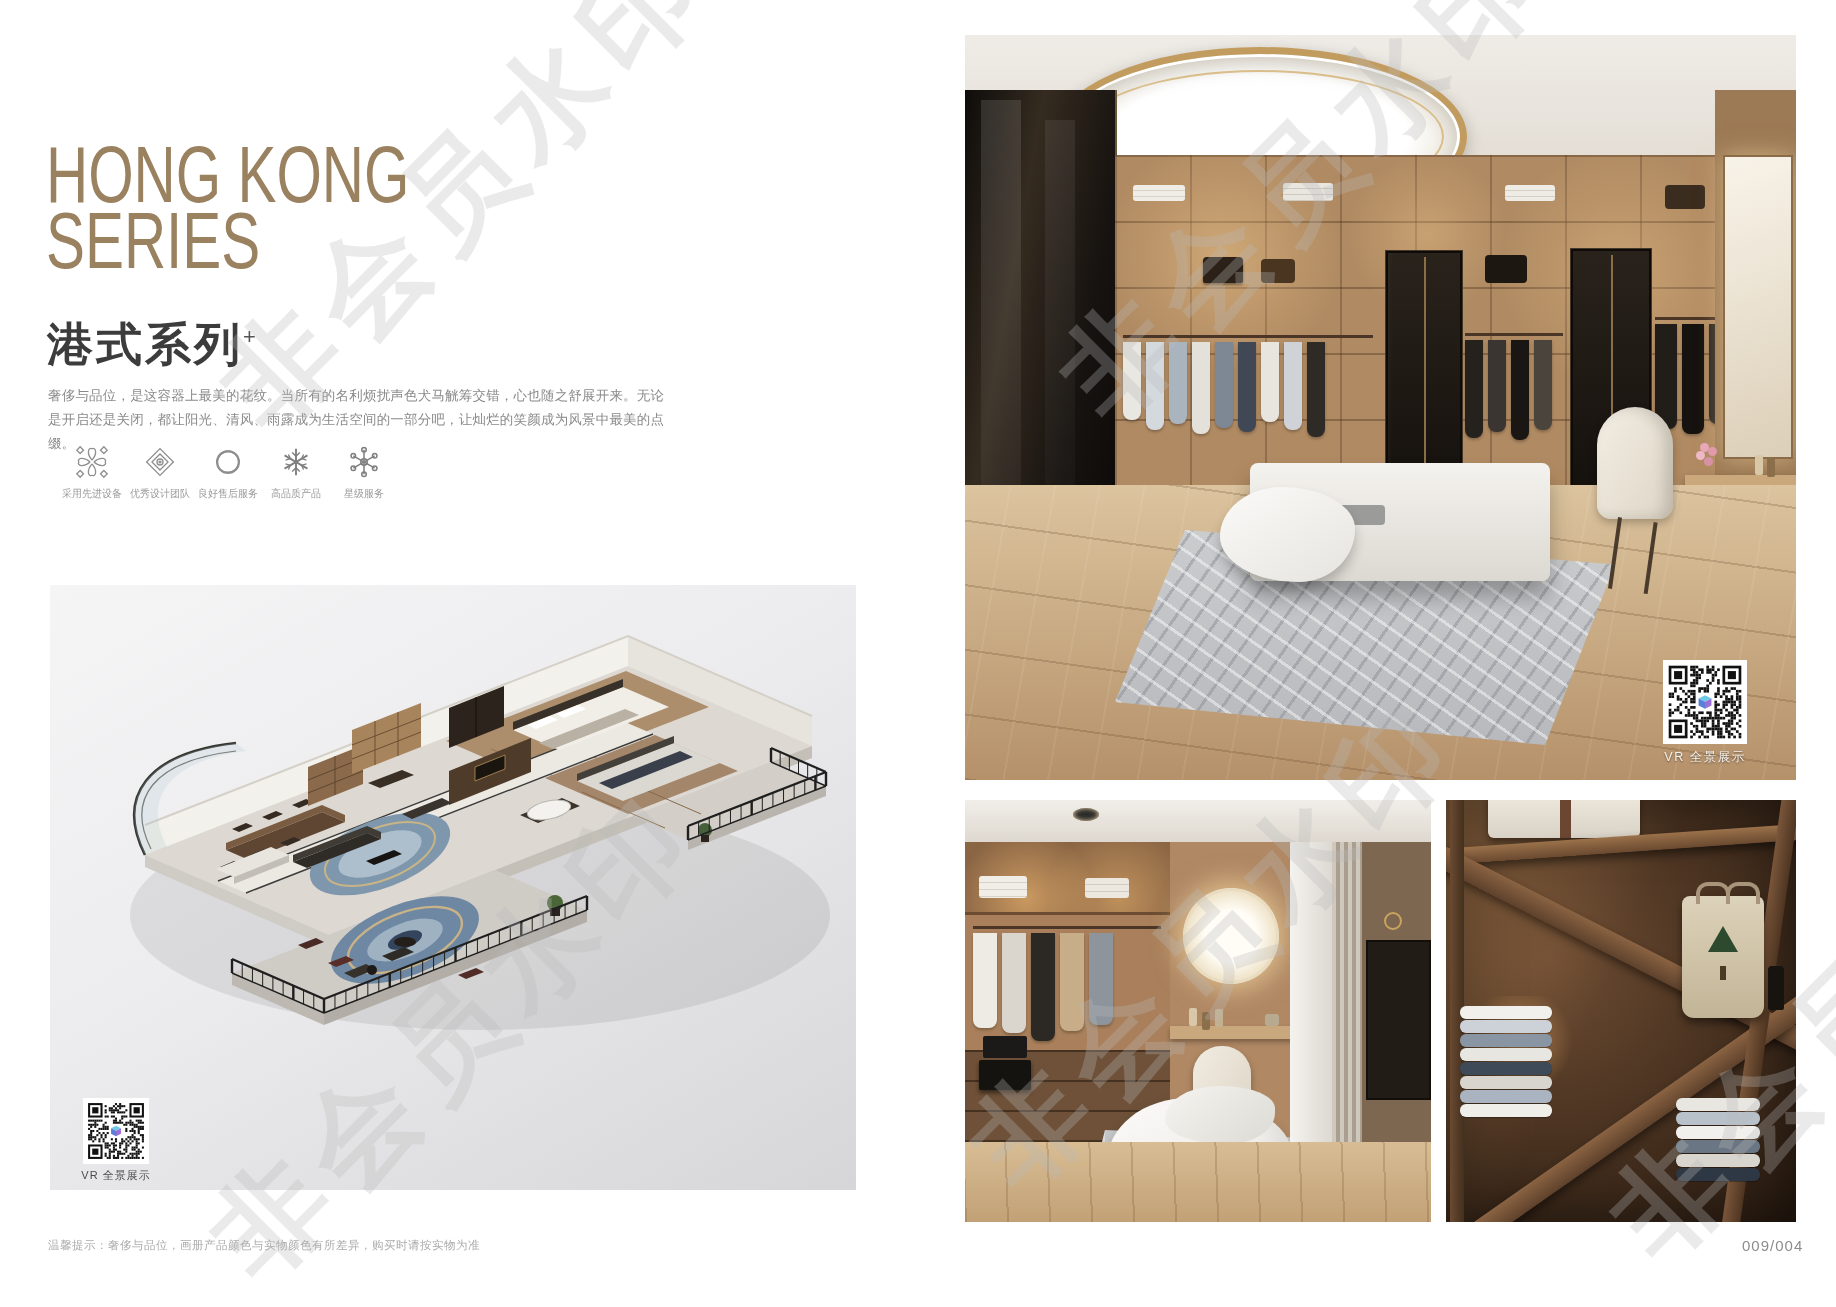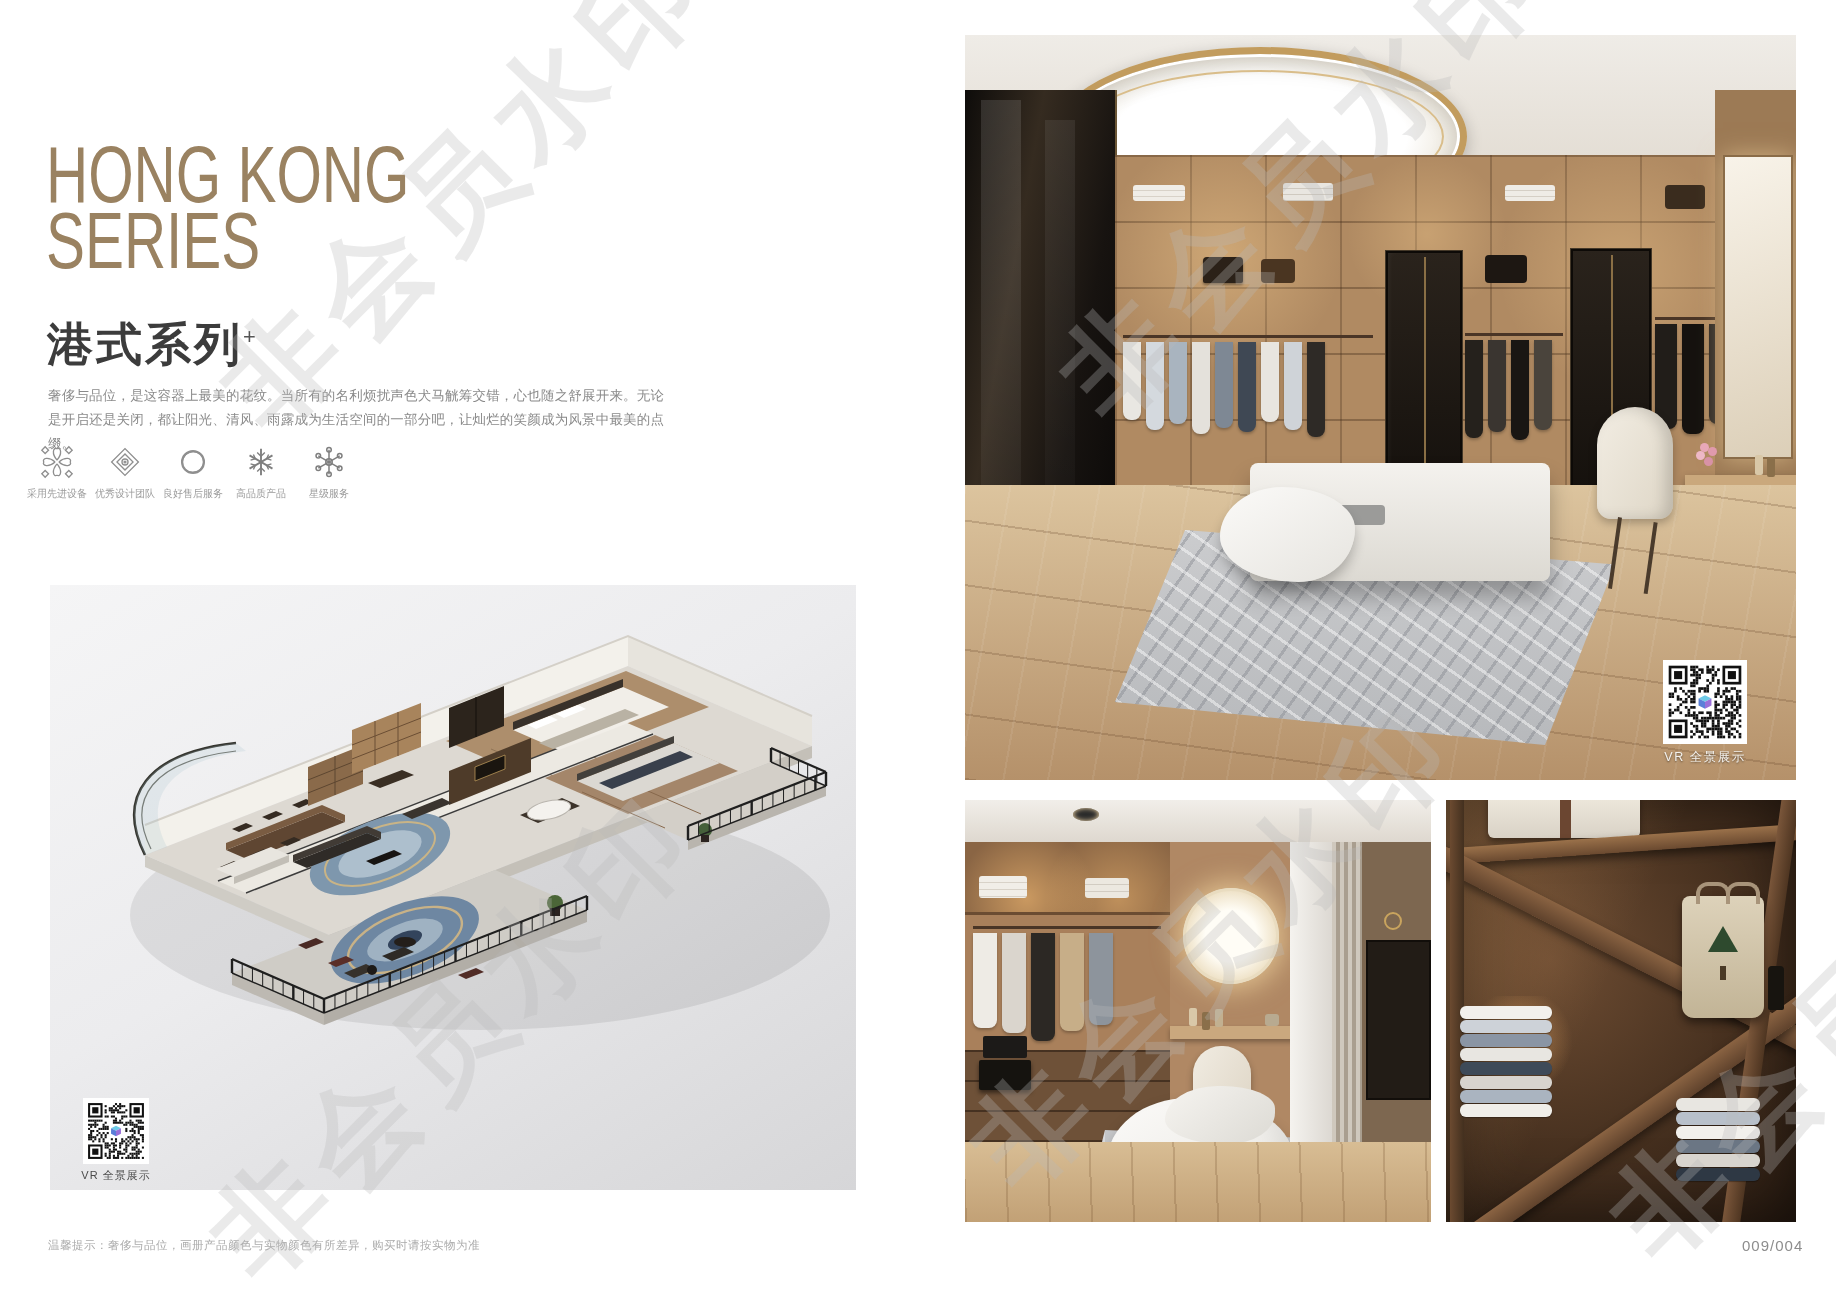--- a/index.html
+++ b/index.html
@@ -6,21 +6,21 @@
   body{width:1836px;height:1307px;position:relative;background:#ffffff;overflow:hidden;
        font-family:"Liberation Sans",sans-serif;}
   .abs{position:absolute;}
   
   .title{left:46px;top:142px;color:#9a8261;font-size:80px;line-height:66px;
          letter-spacing:0px;transform:scaleX(.73);transform-origin:left top;font-weight:400;}
   .subtitle{left:47px;top:314px;color:#3c3c3c;font-size:46px;letter-spacing:3px;font-weight:700;}
   .subtitle sup{font-size:22px;font-weight:400;color:#555;}
   .desc{left:48px;top:384px;width:616px;font-size:13.5px;line-height:24px;color:#8a8a8a;
         text-align:justify;}
-  .features{left:23px;top:444px;display:flex;}
+  .features{left:58px;top:444px;display:flex;}
   .feature{width:68px;text-align:center;}
   .feature svg{width:36px;height:36px;display:block;margin:0 auto;}
   .feature .flabel{font-size:10.5px;color:#9b9b9b;margin-top:7px;white-space:nowrap;
         transform:scaleX(.95);transform-origin:center;}
   .disclaimer{left:48px;top:1238px;font-size:11.5px;color:#ababab;letter-spacing:.5px;}
   .page-num{left:1742px;top:1237px;font-size:15px;color:#8d8d8d;letter-spacing:1px;}
   
   .floorplan-box{left:50px;top:585px;width:806px;height:605px;
         background:linear-gradient(150deg,#f5f5f6 0%,#ececee 45%,#d6d6d8 100%);}
   .photo-top{left:965px;top:35px;width:831px;height:745px;overflow:hidden;

